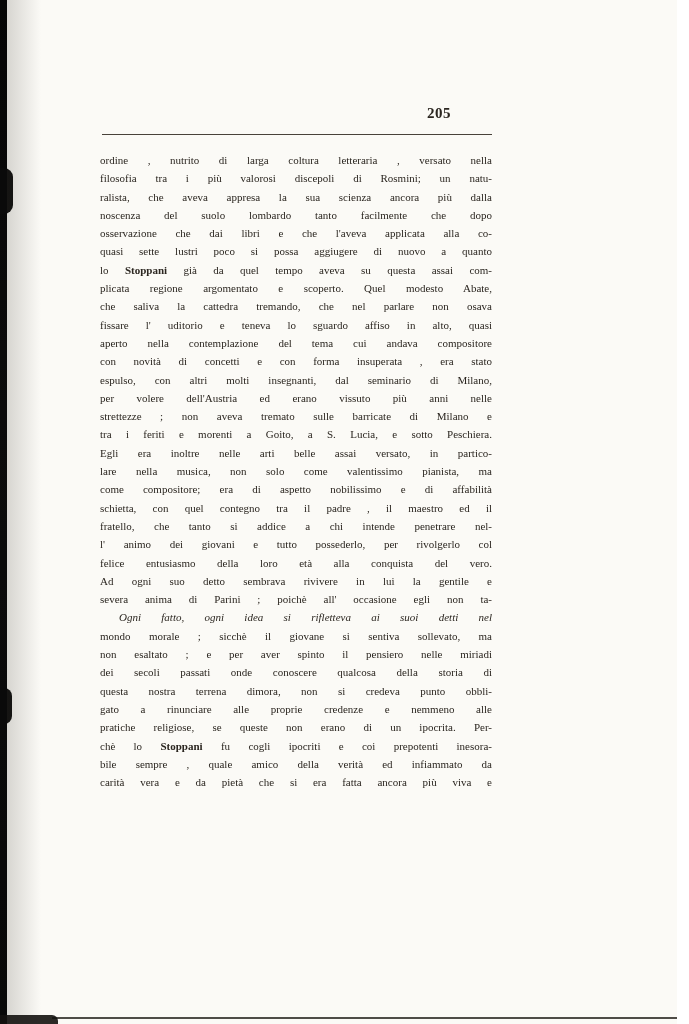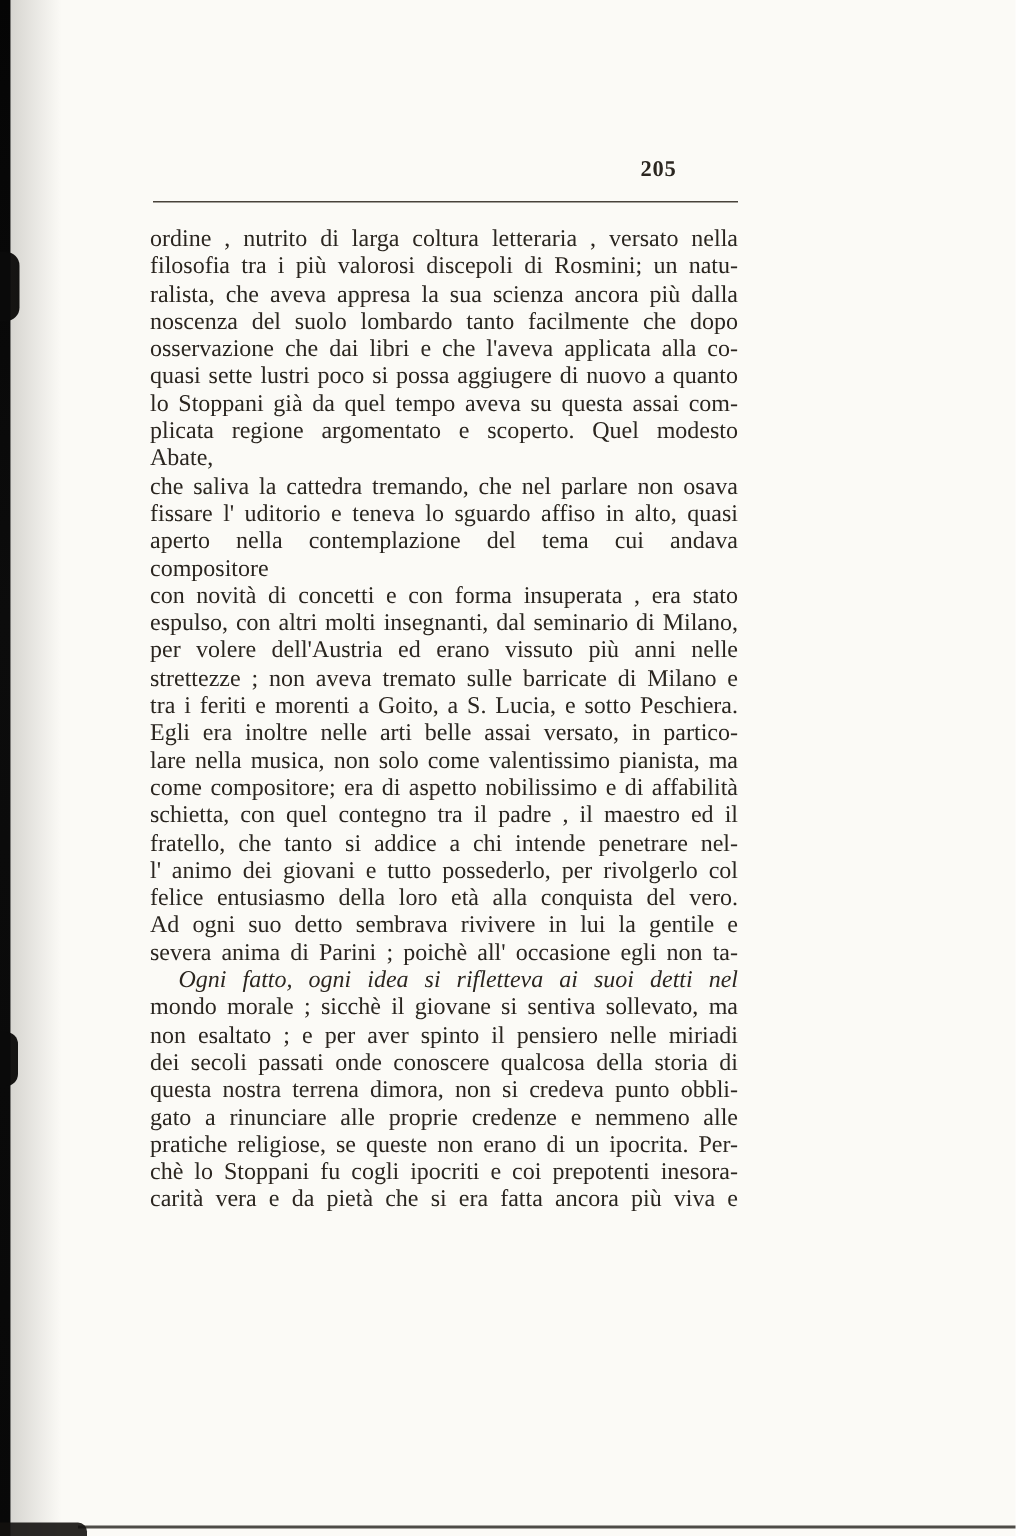--- a/index.html
+++ b/index.html
@@ -60,36 +60,36 @@
     position: absolute; top: 134px; left: 102px;
     width: 390px; height: 1px;
     background: #48423a;
   }
 
   
   .text-block {
     position: absolute; top: 151px; left: 100px;
     width: 392px;
     color: #2b2620;
-    font-size: 16px;
+    font-size: 11px;
   }
   .text-line {
     line-height: 18.3px;
     text-align: justify;
     text-align-last: justify;
     -moz-text-align-last: justify;
     word-spacing: 0.4px;
     white-space: normal;
   }
   .text-line.left-last {
     text-align-last: left;
     -moz-text-align-last: left;
   }
   .text-line.indent { text-indent: 19px; font-style: italic; }
-  .seg-bold { font-weight: normal; }
+  .seg-bold { font-weight: bold; }
 </style>
 </head>
 <body>
 
 <div class="scan-page">
 
   <div class="binding-edge"></div>
   <div class="binding-blob-top"></div>
   <div class="binding-blob-mid"></div>
   <div class="binding-shadow"></div>
@@ -126,16 +126,17 @@
       <div class="text-line"><span>Ad ogni suo detto sembrava rivivere in lui la gentile e</span></div>
       <div class="text-line"><span>severa anima di Parini ; poichè all' occasione egli non ta-</span></div>
       <div class="text-line indent"><span>Ogni fatto, ogni idea si rifletteva ai suoi detti nel</span></div>
       <div class="text-line"><span>mondo morale ; sicchè il giovane si sentiva sollevato, ma</span></div>
       <div class="text-line"><span>non esaltato ; e per aver spinto il pensiero nelle miriadi</span></div>
       <div class="text-line"><span>dei secoli passati onde conoscere qualcosa della storia di</span></div>
       <div class="text-line"><span>questa nostra terrena dimora, non si credeva punto obbli-</span></div>
       <div class="text-line"><span>gato a rinunciare alle proprie credenze e nemmeno alle</span></div>
       <div class="text-line"><span>pratiche religiose, se queste non erano di un ipocrita. Per-</span></div>
       <div class="text-line"><span>chè lo </span><span class="seg-bold">Stoppani</span><span> fu cogli ipocriti e coi prepotenti inesora-</span></div>
+      <div class="text-line"><span>bile sempre , quale amico della verità ed infiammato da</span></div>
       <div class="text-line"><span>carità vera e da pietà che si era fatta ancora più viva e</span></div>
     </div>
 
 </div>
 
 </body></html>

